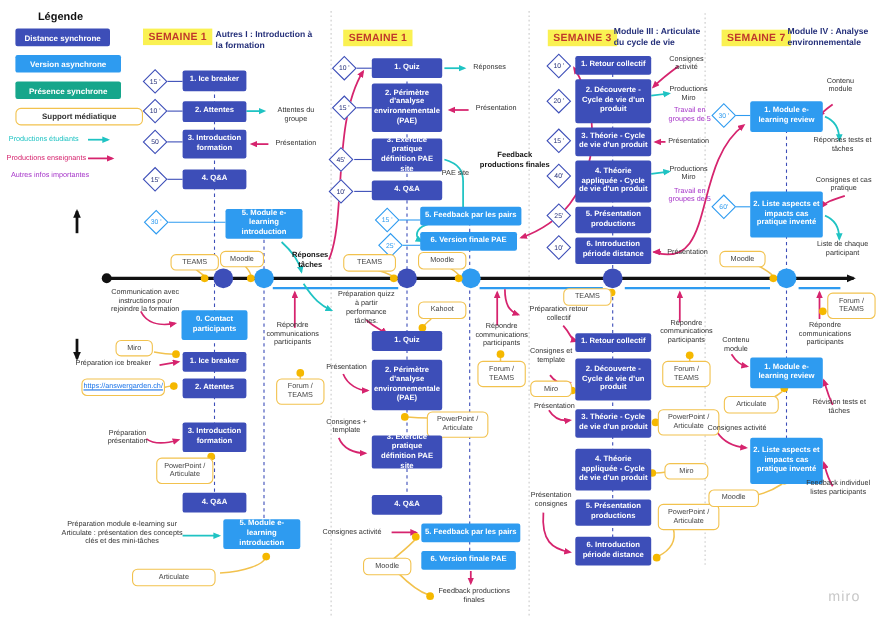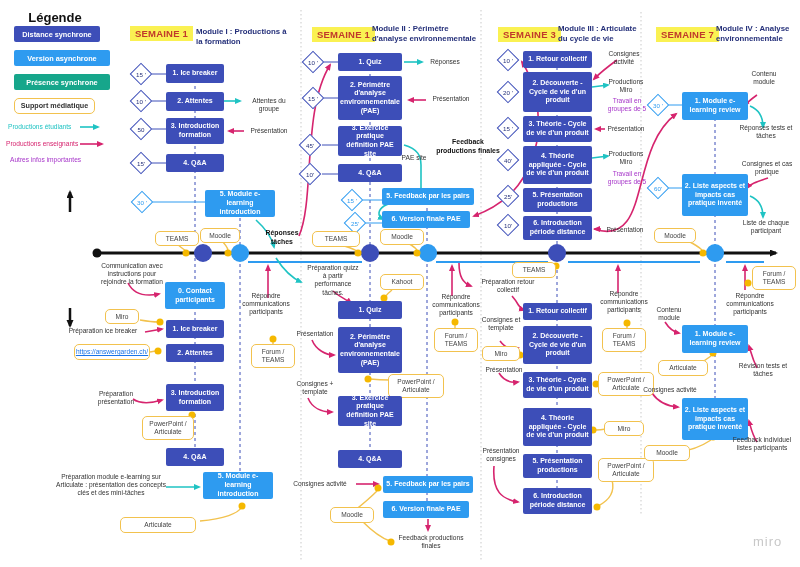--- a/index.html
+++ b/index.html
@@ -220,33 +220,33 @@
         <circle cx="596" cy="384" r="3.5"></circle>
     <circle cx="593" cy="430" r="3.5"></circle>
         <circle cx="597" cy="507" r="3.5"></circle>
     <circle cx="627" cy="323" r="3.5"></circle>
     <circle cx="713" cy="353" r="3.5"></circle>
         <circle cx="713" cy="437" r="3.5"></circle>
         <circle cx="748" cy="283" r="3.5"></circle>
   </g>
 </svg>
 
-<div class="note b" style="left:20px;top:10px;width:70px;font-size:13px;">Légende</div>
+<div class="note b" style="left:20px;top:10px;width:70px;font-size:10px;">Légende</div>
 <div class="legend-chip indigo" style="left:14px;top:26px;width:86px;height:16px;">Distance synchrone</div>
 <div class="legend-chip blue" style="left:14px;top:50px;width:96px;height:16px;">Version asynchrone</div>
 <div class="legend-chip tealbg" style="left:14px;top:74px;width:96px;height:16px;">Présence synchrone</div>
-<div class="media" style="left:14px;top:98px;width:81px;height:16px;font-weight:bold;color:#333;font-size:7.2px;">Support médiatique</div>
+<div class="media" style="left:14px;top:98px;width:116px;height:16px;font-weight:bold;color:#333;font-size:7.2px;">Support médiatique</div>
 <div class="note cyan" style="left:8px;top:123px;width:72px;">Productions étudiants</div>
 <div class="note pink" style="left:6px;top:140px;width:76px;">Productions enseignants</div>
 <div class="note purpleL" style="left:10px;top:156px;width:80px;">Autres infos importantes</div>
 
 <div class="note" style="left:96px;top:262px;width:72px;">Communication avec instructions pour rejoindre la formation</div>
 
 <div class="sem" style="left:130px;top:26px;">SEMAINE 1</div>
-<div class="modtitle" style="left:196px;top:27px;width:92px;">Module I : Productions à la formation</div>
+<div class="modtitle" style="left:196px;top:27px;width:92px;">Autres I : Introduction à la formation</div>
 <div class="dia" style="left:129px;top:62px;">
       <span>15 '</span>
     </div>
 <div class="box indigo" style="left:166px;top:64px;width:58px;height:19px;">1. Ice breaker</div>
 <div class="dia" style="left:129px;top:89px;">
       <span>10 '</span>
     </div>
 <div class="box indigo" style="left:166px;top:92px;width:58px;height:19px;">2. Attentes</div>
 <div class="note" style="left:242px;top:97px;width:54px;">Attentes du groupe</div>
 <div class="dia" style="left:129px;top:117px;">
@@ -279,21 +279,20 @@
 <div class="media" style="left:142px;top:416px;width:52px;height:24px;">PowerPoint / Articulate</div>
 <div class="box indigo" style="left:166px;top:448px;width:58px;height:18px;">4. Q&amp;A</div>
 <div class="note" style="left:56px;top:473px;width:110px;">Préparation module e-learning sur Articulate : présentation des concepts clés et des mini-tâches</div>
 <div class="box blue" style="left:203px;top:472px;width:70px;height:27px;">5. Module e-learning introduction</div>
 <div class="media" style="left:120px;top:517px;width:76px;height:16px;">Articulate</div>
 
 <div class="note" style="left:236px;top:292px;width:60px;">Répondre communications participants</div>
 <div class="media" style="left:251px;top:344px;width:44px;height:24px;">Forum / TEAMS</div>
 
 <div class="sem" style="left:312px;top:27px;">SEMAINE 1</div>
-<div class="modtitle" style="left:372px;top:24px;width:108px;">Module II : Périmètre d'analyse environnementale</div>
 <div class="dia" style="left:301px;top:50px;">
       <span>10 '</span>
     </div>
 <div class="box indigo" style="left:338px;top:53px;width:64px;height:18px;">1. Quiz</div>
 <div class="note" style="left:424px;top:58px;width:42px;">Réponses</div>
 <div class="dia" style="left:301px;top:86px;">
       <span>15 '</span>
     </div>
 <div class="box indigo" style="left:338px;top:76px;width:64px;height:44px;">2. Périmètre d'analyse environnementale (PAE)</div>
 <div class="note" style="left:428px;top:95px;width:46px;">Présentation</div>

